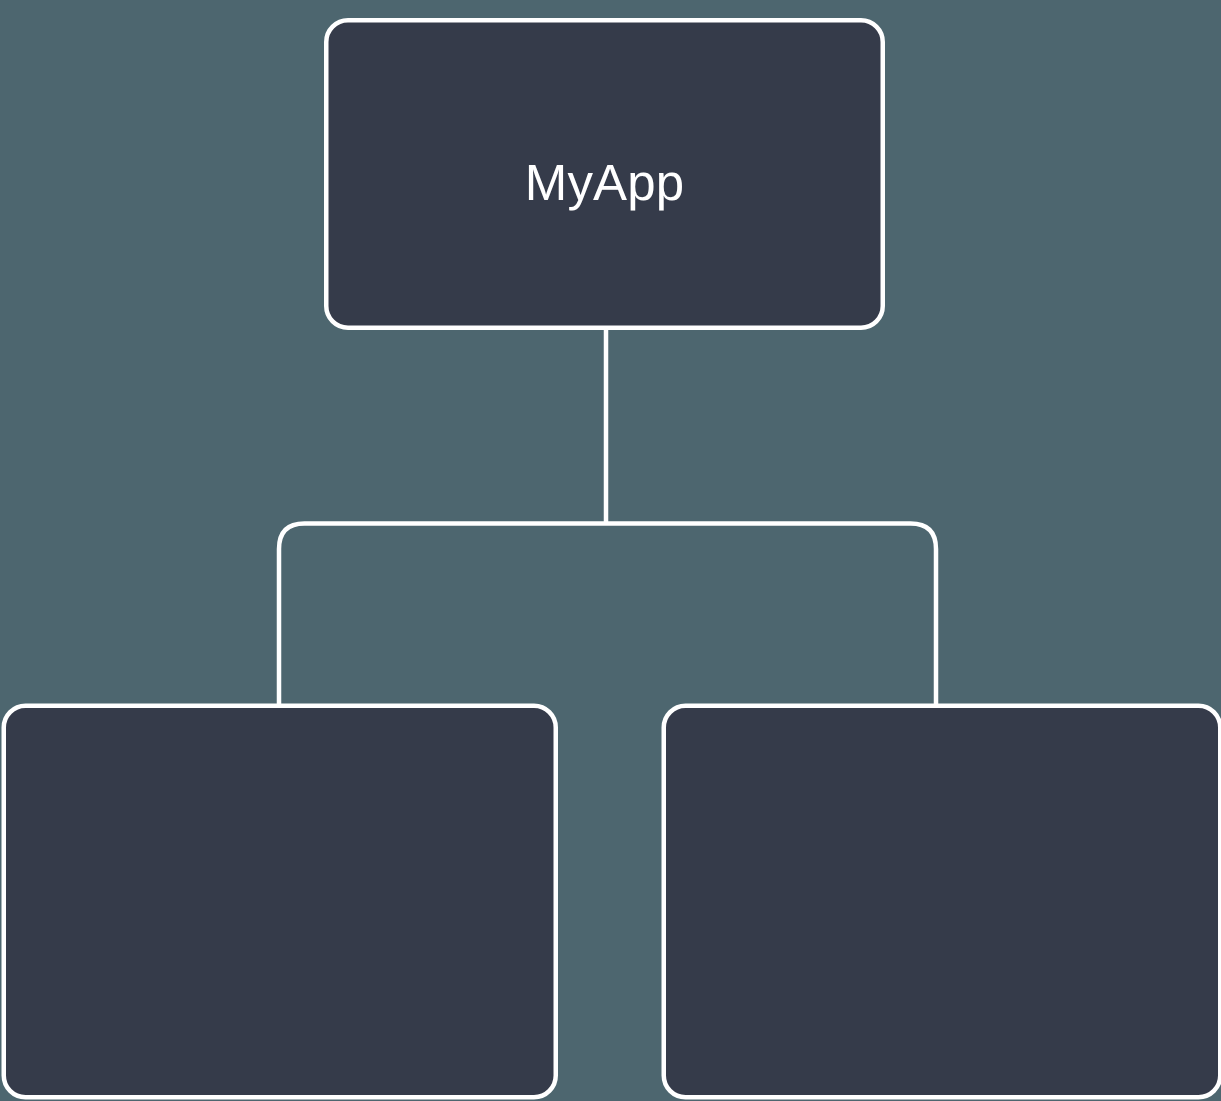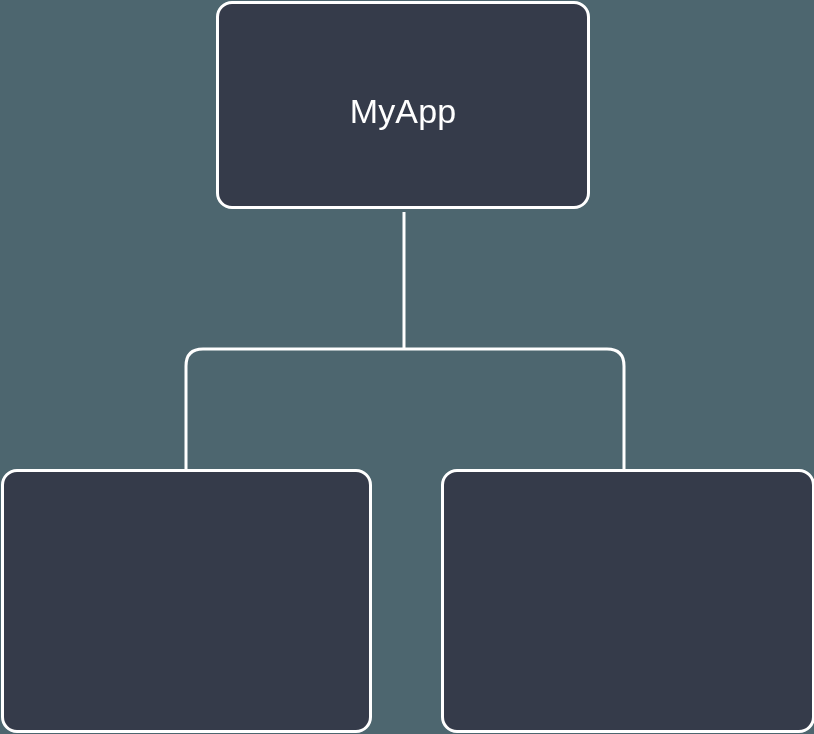--- a/index.html
+++ b/index.html
@@ -44,21 +44,21 @@
     text-align: center;
     color: #ffffff;
     font-size: 33px;
     font-weight: 400;
     letter-spacing: 0.1px;
     white-space: nowrap;
   }
 
   #node-root {
     left: 216px;
-    top: 1px;
+    top: 12px;
     width: 374px;
     height: 208px;
   }
   #node-root .node-title {
     top: 88px;
     font-size: 34px;
   }
 
   #node-child-0 {
     left: 1px;

